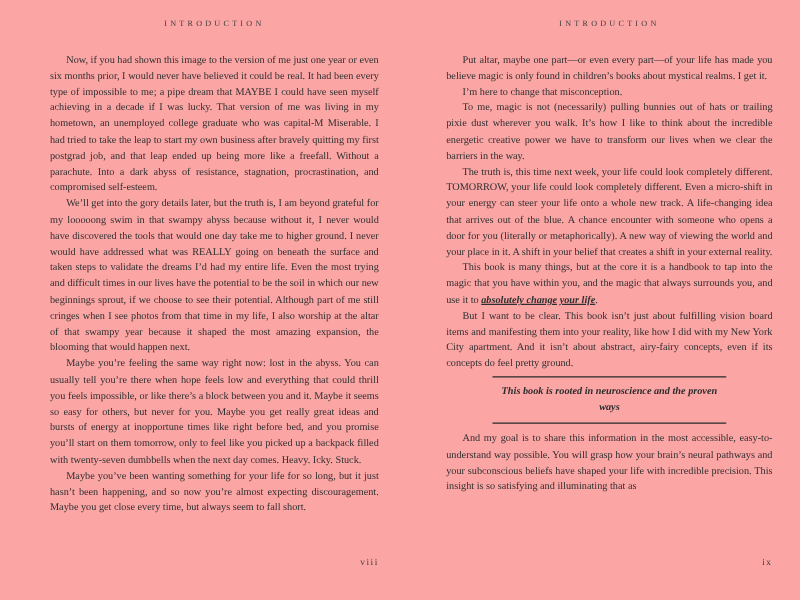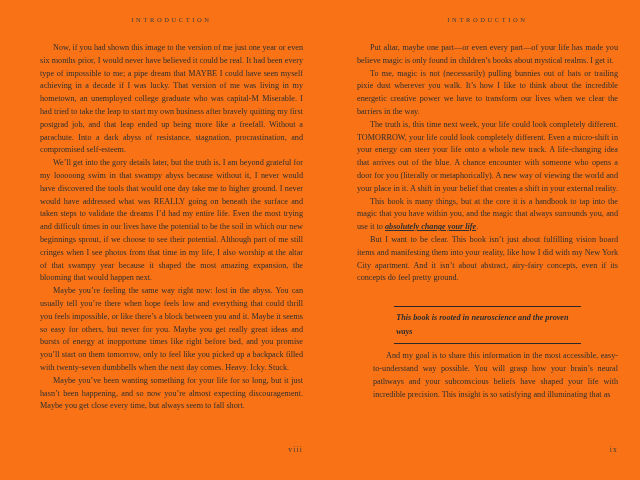--- a/index.html
+++ b/index.html
@@ -4,21 +4,21 @@
 <style>
   html, body {
     margin: 0;
     padding: 0;
     background: #ffffff;
   }
   .spread {
     position: relative;
     width: 640px;
     height: 480px;
-    background: #f97316;
+    background: #fca5a5;
     overflow: hidden;
     font-family: "Liberation Serif", serif;
     color: #2f2f2f;
   }
   .page {
     position: absolute;
     top: 16px;
     height: 448px;
   }
   .page-left  { left: 40px;  width: 263px; }
@@ -40,24 +40,25 @@
   }
   p.para {
     margin: 0;
     text-indent: 13px;
   }
   .it  { }
   .bit { font-style: italic; font-weight: bold; text-decoration: underline; }
 
   .callout {
     width: 70%;
-    margin: 21px auto 6px auto;
+    margin: 3px auto 6px auto;
     border-top: 1.3px solid #2a2a2a;
     border-bottom: 1.3px solid #2a2a2a;
     padding: 4px 2px 5px 2px;
+    text-align: center;
     font-style: italic;
     font-weight: bold;
     font-size: 8.2px;
     line-height: 13.5px;
     color: #2c2c2c;
   }
   .page-number {
     position: absolute;
     top: 429px;
     left: 0;
@@ -81,27 +82,28 @@
         <p class="para"><span>Maybe you’re feeling the same way right now: lost in the abyss. You can usually tell you’re there when hope feels low and everything that could thrill you feels impossible, or like there’s a block between you and it. Maybe it seems so easy for others, but never for you. Maybe you get really great ideas and bursts of energy at inopportune times like right before bed, and you promise you’ll start on them tomorrow, only to feel like you picked up a backpack filled with twenty-seven dumbbells when the next day comes. Heavy. Icky. Stuck.</span></p>
         <p class="para"><span>Maybe you’ve been wanting something for your life for so long, but it just hasn’t been happening, and so now you’re almost </span><span class="it">expecting</span><span> discouragement. Maybe you get close every time, but always seem to fall short.</span></p>
       </div>
     <div class="page-number">viii</div>
   </div>
 
   <div class="page page-right">
     <div class="running-head">INTRODUCTION</div>
     <div class="body-text">
         <p class="para"><span>Put altar, maybe one part—or even </span><span class="it">every</span><span> part—of your life has made you believe magic is only found in children’s books about mystical realms. I get it.</span></p>
+        <p class="para"><span>I’m here to change that misconception.</span></p>
         <p class="para"><span>To me, magic is not (necessarily) pulling bunnies out of hats or trailing pixie dust wherever you walk. It’s how I like to think about the incredible energetic creative power we have to transform our lives when we clear the barriers in the way.</span></p>
         <p class="para"><span>The truth is, this time next week, your life could look completely different. TOMORROW, your life could look completely different. Even a micro-shift in your energy can steer your life onto a whole new track. A life-changing idea that arrives out of the blue. A chance encounter with someone who opens a door for you (literally or metaphorically). A new way of viewing the world and your place in it. A shift in your belief that creates a shift in your external reality.</span></p>
         <p class="para"><span>This book is many things, but at the core it is a handbook to tap into the magic that you have within you, and the magic that always surrounds you, and use it to </span><span class="bit">absolutely change your life</span><span>.</span></p>
         <p class="para"><span>But I want to be clear. This book isn’t just about fulfilling vision board items and manifesting them into your reality, like how I did with my New York City apartment. And it isn’t about abstract, airy-fairy concepts, even if its concepts do feel pretty </span><span class="it">ground</span><span>.</span></p>
       </div>
     <div class="callout">
       <div>This book is rooted in neuroscience and the proven ways</div>
     </div>
-    <div class="body-text" style="margin-top:0;margin-left:16px;">
+    <div class="body-text" style="margin-top:0;">
         <p class="para"><span>And my goal is to share this information in the most accessible, easy-to-understand way possible. You will grasp how your brain’s neural pathways and your subconscious beliefs have shaped your life with incredible precision. This insight is so satisfying and illuminating that as</span></p>
       </div>
     <div class="page-number">ix</div>
   </div>
 
 </div>
 
 </body></html>

